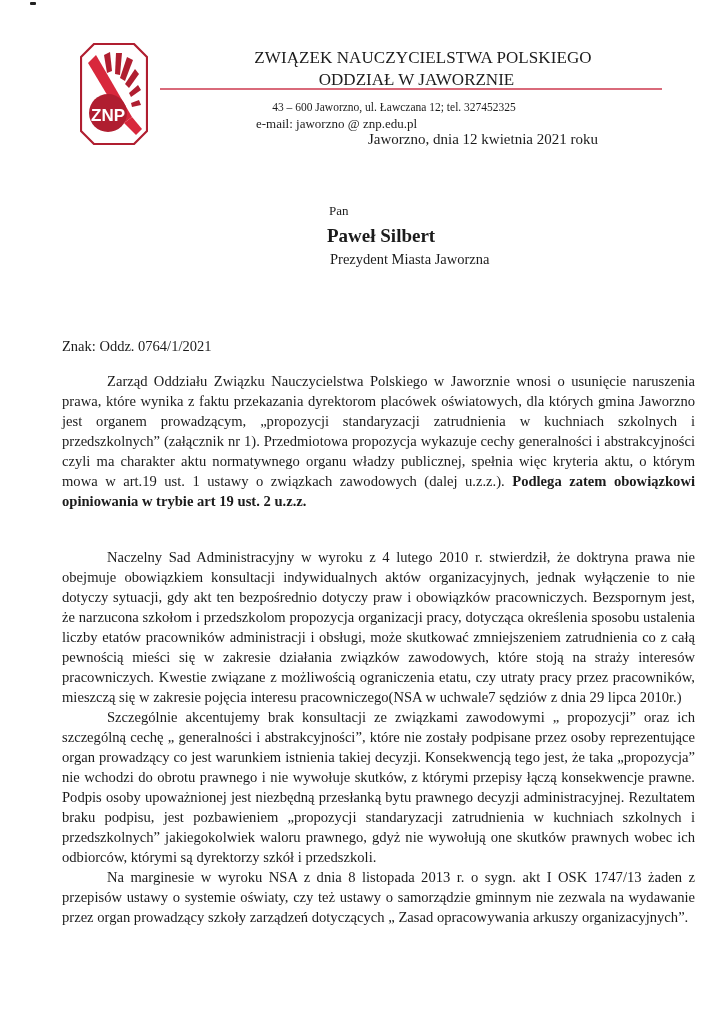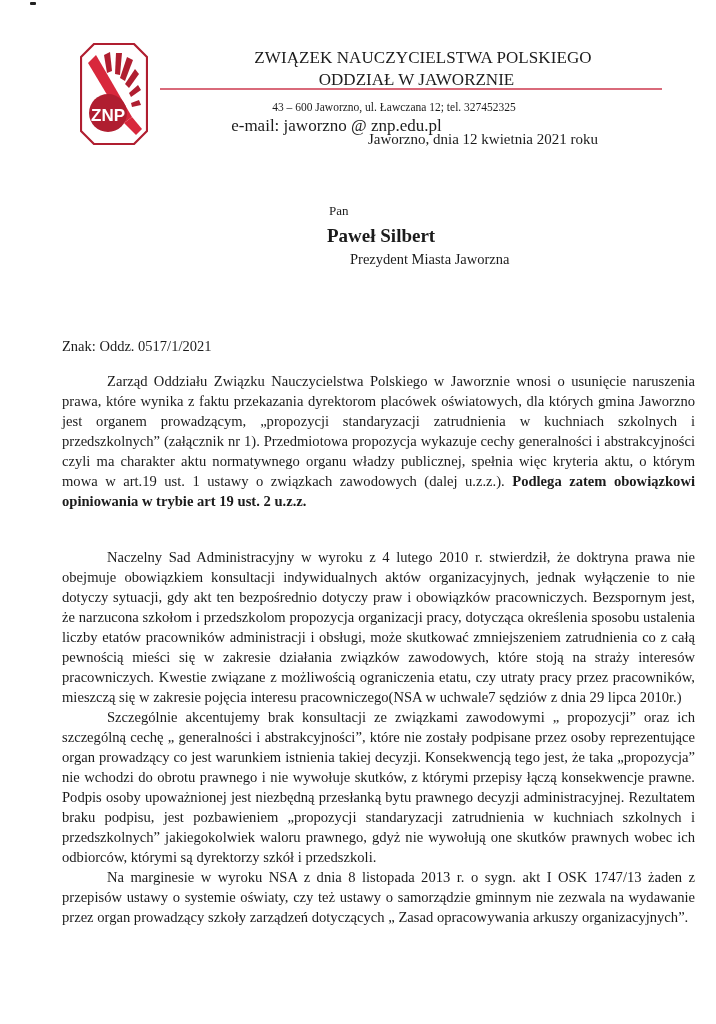--- a/index.html
+++ b/index.html
@@ -9,25 +9,25 @@
   .corner-mark { left: 30px; top: 2px; width: 6px; height: 3px; background: #222; border-radius: 1px; }
   .logo { left: 80px; top: 43px; width: 68px; height: 102px; }
   .org-name { left: 0; width: 716px; top: 48px; text-align: center; padding-left: 130px; box-sizing: border-box;
               font-size: 17px; letter-spacing: 0.1px; }
   .org-branch { left: 0; width: 716px; top: 70px; text-align: center; padding-left: 117px; box-sizing: border-box;
                 font-size: 17px; }
   .red-rule { left: 160px; top: 88px; width: 502px; height: 1.5px; background: #d96a7a; }
   .address { left: 0; width: 716px; top: 101px; text-align: center; padding-left: 72px; box-sizing: border-box;
              font-size: 11.5px; }
   .email { left: 0; width: 603px; top: 116px; text-align: center; padding-left: 70px; box-sizing: border-box;
-           font-size: 17px; }
+           font-size: 13px; }
   .date { left: 368px; top: 131px; font-size: 15px; }
   .salutation { left: 329px; top: 203px; font-size: 13px; }
   .recipient { left: 327px; top: 225px; font-size: 19px; font-weight: bold; }
-  .recipient-title { left: 330px; top: 251px; font-size: 14.5px; margin-left: 20px; }
+  .recipient-title { left: 330px; top: 251px; font-size: 14.5px; }
   .reference { left: 62px; top: 338px; font-size: 14.5px; }
   .body-text { left: 62px; width: 633px; top: 371px; font-size: 14.6px; line-height: 20px; }
   .body-text p { margin: 0; text-align: justify; text-indent: 45px; }
   .body-text p.gap { margin-top: 36px; }
   .body-text b { font-weight: bold; }
 </style>
 </head>
 <body>
 
 <div class="abs corner-mark"></div>
@@ -50,20 +50,20 @@
 <div class="abs org-branch">ODDZIAŁ W JAWORZNIE</div>
 <div class="abs red-rule"></div>
 <div class="abs address">43 – 600 Jaworzno, ul. Ławczana 12; tel. 327452325</div>
 <div class="abs email">e-mail: jaworzno @ znp.edu.pl</div>
 <div class="abs date">Jaworzno, dnia 12 kwietnia  2021 roku</div>
 
 <div class="abs salutation">Pan</div>
 <div class="abs recipient">Paweł Silbert</div>
 <div class="abs recipient-title">Prezydent Miasta Jaworzna</div>
 
-<div class="abs reference">Znak: Oddz. 0517/1/2021</div>
+<div class="abs reference">Znak: Oddz. 0764/1/2021</div>
 
 <div class="abs body-text">
   <p><span>Zarząd Oddziału Związku Nauczycielstwa Polskiego w Jaworznie wnosi o usunięcie naruszenia prawa, które wynika z faktu przekazania dyrektorom placówek oświatowych, dla których gmina Jaworzno jest organem prowadzącym, „propozycji standaryzacji zatrudnienia w kuchniach szkolnych i przedszkolnych” (załącznik nr 1). Przedmiotowa propozycja wykazuje cechy generalności i abstrakcyjności czyli ma charakter aktu normatywnego organu władzy publicznej, spełnia więc kryteria aktu, o którym mowa w art.19 ust. 1 ustawy o związkach zawodowych (dalej u.z.z.).</span><b>  Podlega zatem obowiązkowi opiniowania w trybie art 19 ust. 2 u.z.z.</b></p>
   <p class="gap">Naczelny Sad Administracyjny  w wyroku z 4 lutego 2010 r. stwierdził, że doktryna prawa nie obejmuje obowiązkiem konsultacji indywidualnych aktów organizacyjnych, jednak wyłączenie to nie dotyczy sytuacji, gdy akt ten bezpośrednio dotyczy praw i obowiązków pracowniczych. Bezspornym jest, że narzucona szkołom i przedszkolom propozycja organizacji pracy, dotycząca określenia sposobu ustalenia liczby etatów pracowników administracji i obsługi, może skutkować zmniejszeniem zatrudnienia co z całą pewnością mieści się w zakresie działania związków zawodowych, które stoją na straży interesów pracowniczych. Kwestie związane z możliwością ograniczenia etatu, czy utraty pracy przez pracowników, mieszczą się w zakresie pojęcia interesu pracowniczego(NSA w uchwale7 sędziów z dnia 29 lipca 2010r.)</p>
   <p>Szczególnie akcentujemy brak konsultacji ze związkami zawodowymi „ propozycji” oraz ich szczególną cechę „ generalności i abstrakcyjności”, które  nie zostały podpisane przez osoby reprezentujące organ prowadzący co jest warunkiem istnienia  takiej decyzji. Konsekwencją tego jest, że taka „propozycja” nie wchodzi do obrotu prawnego i nie wywołuje skutków, z którymi przepisy łączą konsekwencje prawne. Podpis osoby upoważnionej jest niezbędną przesłanką bytu prawnego decyzji administracyjnej. Rezultatem braku podpisu, jest pozbawieniem „propozycji standaryzacji zatrudnienia w kuchniach szkolnych i przedszkolnych” jakiegokolwiek waloru prawnego, gdyż nie wywołują one skutków prawnych wobec ich odbiorców, którymi są dyrektorzy szkół i przedszkoli.</p>
   <p>Na marginesie w wyroku NSA z dnia 8 listopada 2013 r. o sygn. akt I OSK 1747/13 żaden z przepisów ustawy o systemie oświaty, czy też ustawy o samorządzie gminnym nie zezwala na wydawanie przez organ prowadzący szkoły zarządzeń dotyczących „ Zasad opracowywania arkuszy organizacyjnych”.</p>
 </div>
 
 </body></html>

